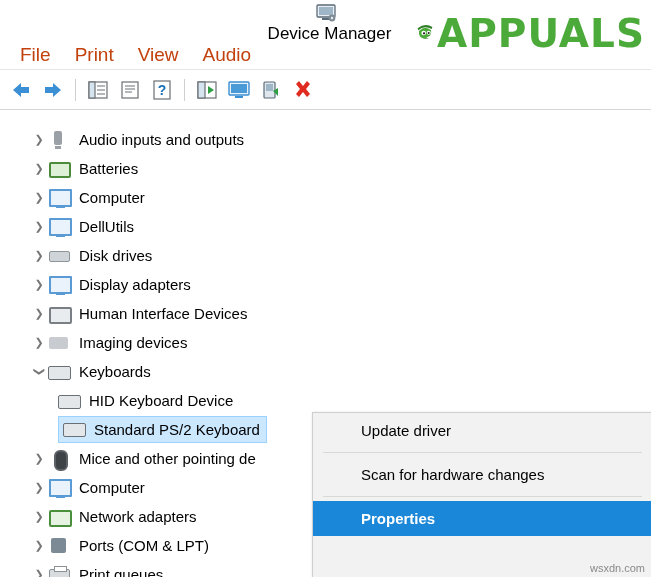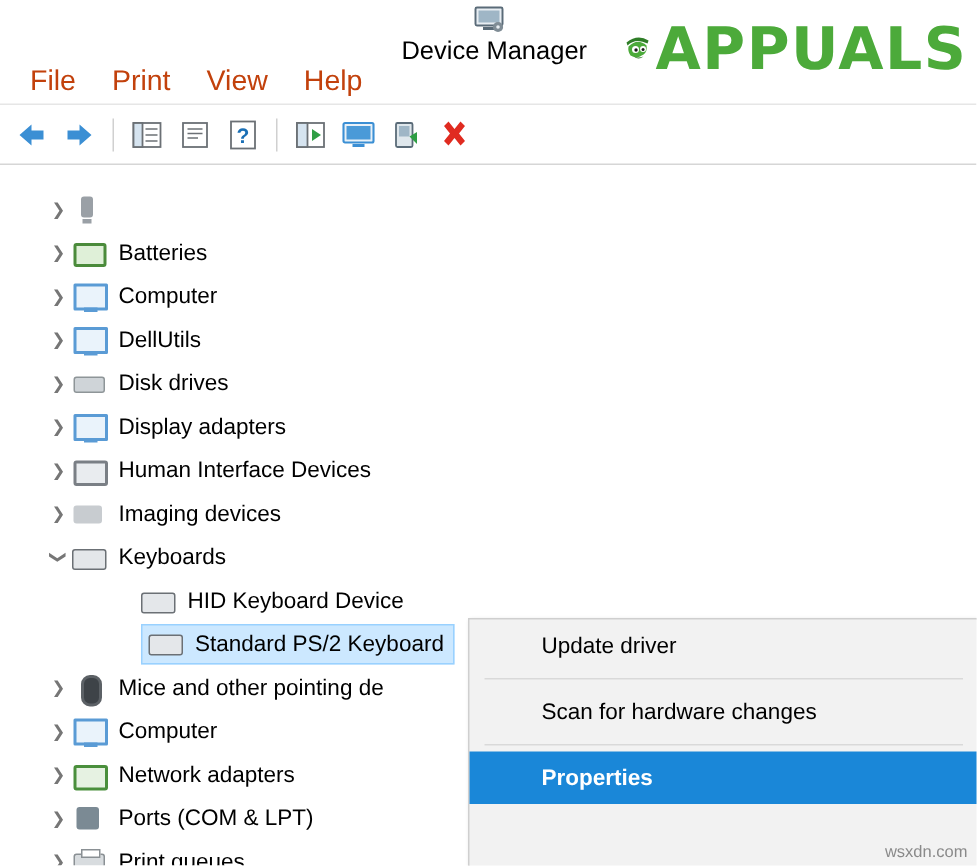--- a/index.html
+++ b/index.html
@@ -56,21 +56,21 @@
   .row{
     height:29px;display:flex;align-items:center;
     padding-left:30px;position:relative;white-space:nowrap;
   }
   .chev{
     width:18px;height:29px;display:flex;align-items:center;justify-content:center;
     font-size:11px;color:#767676;flex:none;
   }
   .ico{width:22px;height:22px;margin-right:9px;flex:none;position:relative;}
   .label{font-size:15px;color:#000;}
-  .row.indent{padding-left:58px;margin-left:36px;}
+  .row.indent{padding-left:58px;}
   .row.selected .sel{
     background:#cce8ff;border:1px solid #99d1ff;
     padding:1px 6px 2px 4px;display:inline-flex;align-items:center;
   }
 
   
   .ctxmenu{
     position:absolute;left:312px;top:412px;width:339px;height:165px;
     background:#f2f2f2;border:1px solid #cfcfcf;
     box-shadow:1px 1px 3px rgba(0,0,0,.20);
@@ -132,21 +132,21 @@
         <path d="M22 42 q10 8 20 0 q-10 4 -20 0z" fill="#2f7d27"></path>
       </svg>
       <span class="logo-text">APPUALS</span>
     </div>
   </div>
 
   <div class="menubar">
     <div class="menu-item">File</div>
     <div class="menu-item">Print</div>
     <div class="menu-item">View</div>
-    <div class="menu-item">Help</div>
+    <div class="menu-item">Audio</div>
   </div>
 
   <div class="toolbar">
     <div class="tb-btn">
       <svg width="24" height="20" viewBox="0 0 24 20">
           <path d="M12 3 L4 10 L12 17 L12 13 L20 13 L20 7 L12 7 Z" fill="#3b8fd4"></path>
         </svg>
     </div>
     <div class="tb-btn">
       <svg width="24" height="20" viewBox="0 0 24 20">
@@ -206,20 +206,21 @@
     </div>
   </div>
 
   <div class="tree">
 
     <div class="row">
       <div class="chev">❯</div>
       <div class="ico">
           <span class="speaker"></span>
         </div>
+      <div class="label">Audio inputs and outputs</div>
     </div>
 
     <div class="row">
       <div class="chev">❯</div>
       <div class="ico">
           <span class="batt"></span>
         </div>
       <div class="label">Batteries</div>
     </div>
 

